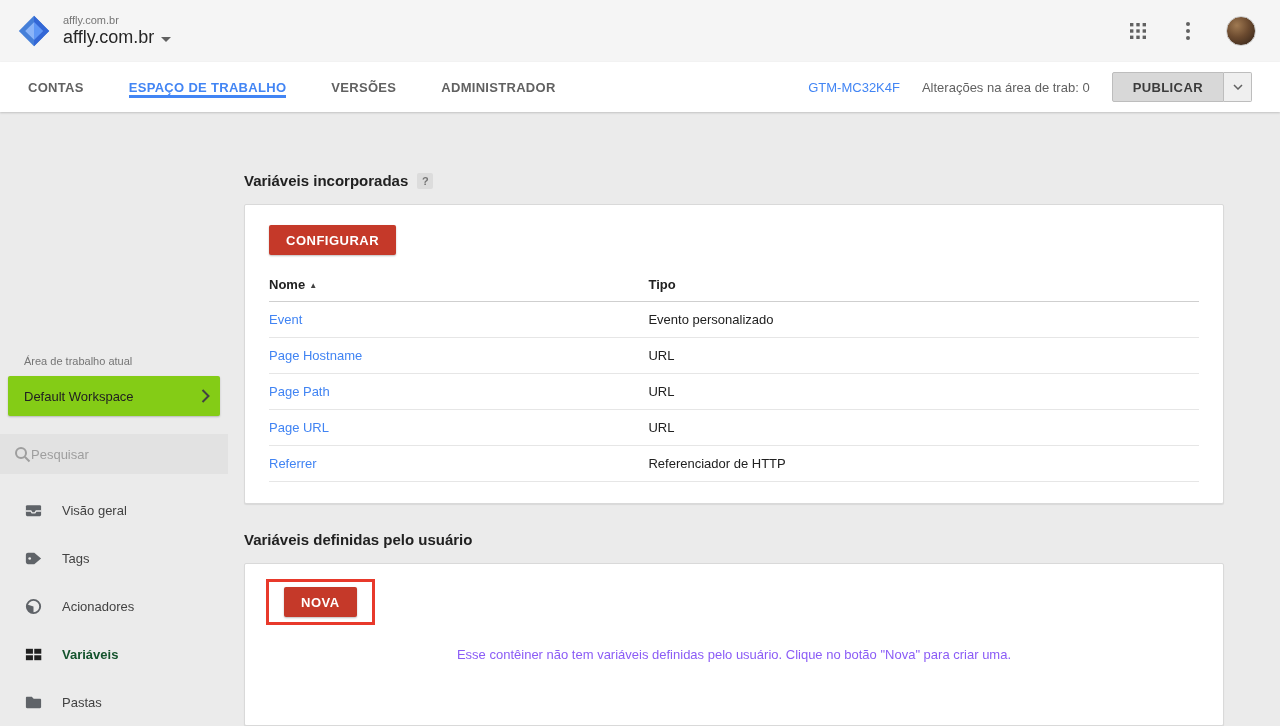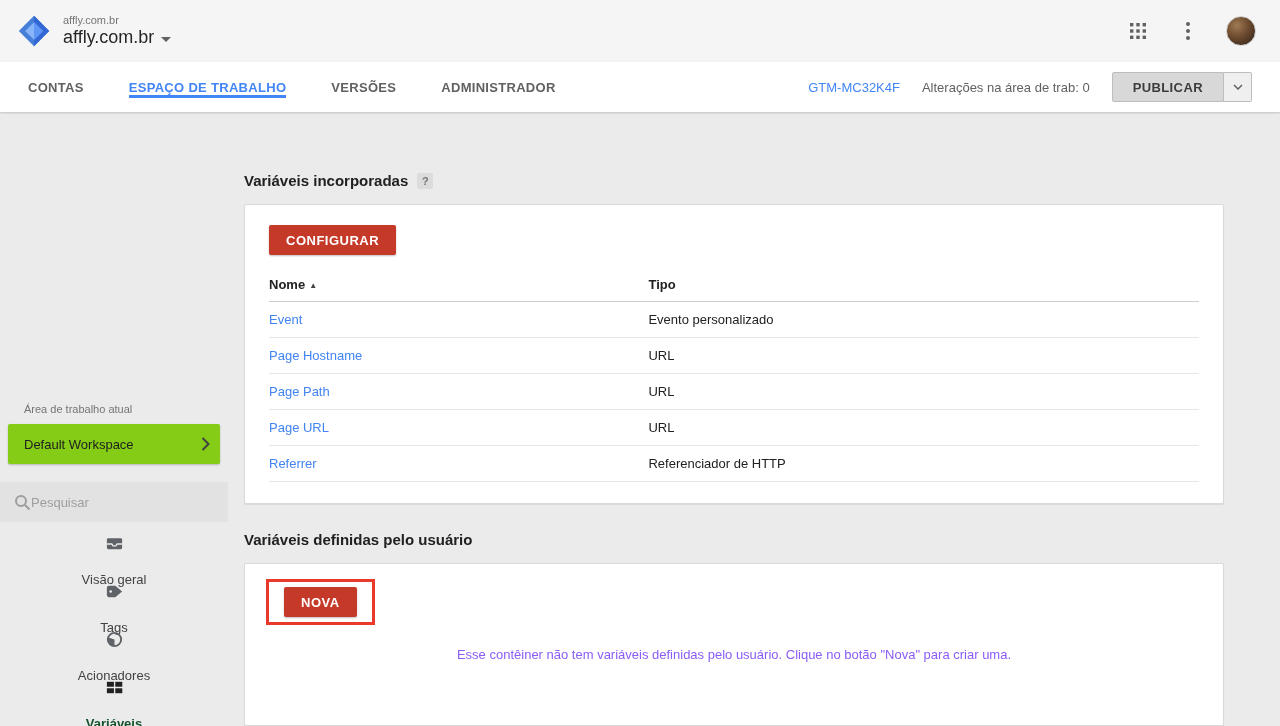--- a/index.html
+++ b/index.html
@@ -32,21 +32,21 @@
   .layout { display:flex; height:614px;align-items:flex-end; }
 
   
   .sidebar { width:228px; flex:0 0 auto; padding-top:26px; }
   .ws-label { font-size:11px; color:#757575; padding:0 24px 9px; }
   .ws-card { margin:0 8px; height:40px; background:#84cc16; border-radius:2px; box-shadow:0 1px 2px rgba(0,0,0,0.22); display:flex; align-items:center; justify-content:space-between; padding:0 10px 0 16px; font-size:13px; cursor:pointer; }
   .search-box { margin:18px 0 8px; height:40px; background:#e2e2e2; display:flex; align-items:center; padding:0 14px; }
   .search-box input { border:none; outline:none; background:transparent; font-size:13px; font-family:inherit; color:#424242; width:140px; }
   .search-box input::placeholder { color:#9e9e9e; }
   .menu { padding-top:4px; }
-  .menu-item { height:48px; display:flex; align-items:center; gap:19px; padding:0 24px; font-size:13px; color:#424242; cursor:pointer;flex-direction:column; }
+  .menu-item { height:48px; display:flex; align-items:center; gap:19px; padding:0 24px; font-size:13px; color:#424242; cursor:pointer; }
   .menu-item .menu-icon { color:#5f6368; display:flex; }
   .menu-item.active { font-weight:bold; color:#14532d; }
   .menu-item.active .menu-icon { color:#212121; }
 
   
   .main { flex:1; padding:22px 56px 0 16px; }
   .section-title-row { display:flex; align-items:center; gap:9px; margin-bottom:15px; }
   .section-title { font-size:15px; color:#212121; }
   .help-badge { width:16px; height:16px; background:#dcdcdc; border-radius:2px; color:#757575; font-size:11px; font-weight:bold; display:flex; align-items:center; justify-content:center; cursor:pointer; }
   .card { background:#fff; border:1px solid #d9d9d9; border-radius:2px; box-shadow:0 1px 1px rgba(0,0,0,0.08); }
@@ -175,20 +175,28 @@
         <span class="menu-icon">
           <svg width="19" height="19" viewBox="0 0 20 20" fill="currentColor">
             <rect x="2" y="4" width="7.4" height="5.2"></rect>
               <rect x="10.8" y="4" width="7.4" height="5.2"></rect>
             <rect x="2" y="10.8" width="7.4" height="5.2"></rect>
               <rect x="10.8" y="10.8" width="7.4" height="5.2"></rect>
           </svg>
         </span>
         <span>Variáveis</span>
       </div>
+      <div class="menu-item">
+        <span class="menu-icon">
+          <svg width="19" height="19" viewBox="0 0 20 20" fill="currentColor">
+            <path d="M2 5.2C2 4.5 2.5 4 3.2 4h5l2 2h6.6c.7 0 1.2.5 1.2 1.2v7.6c0 .7-.5 1.2-1.2 1.2H3.2C2.5 16 2 15.5 2 14.8z"></path>
+          </svg>
+        </span>
+        <span>Pastas</span>
+      </div>
     </div>
   </aside>
 
   <main class="main">
 
     <div class="section-title-row">
       <h2 class="section-title">Variáveis incorporadas</h2>
       <span class="help-badge">?</span>
     </div>
 

